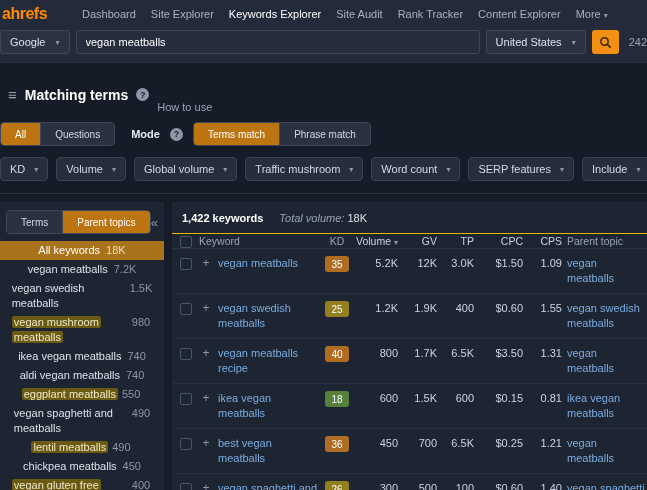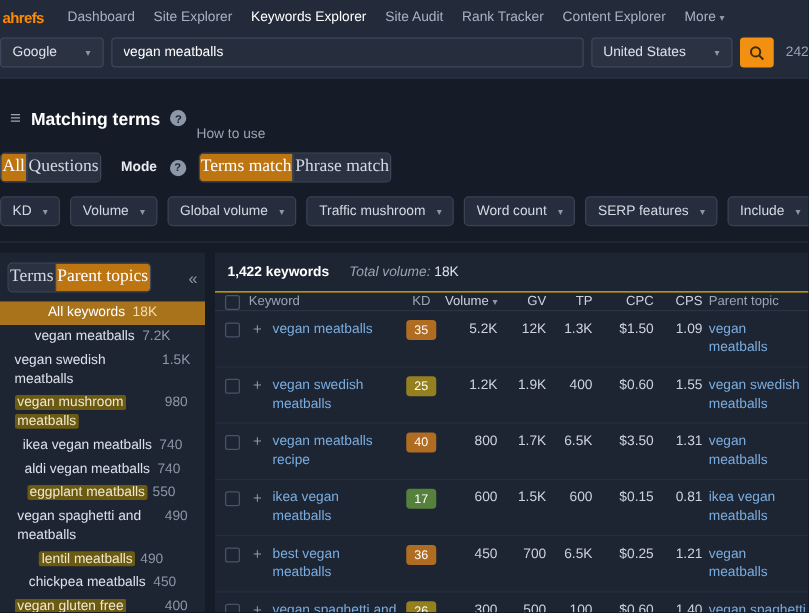--- a/index.html
+++ b/index.html
@@ -18,42 +18,42 @@
     background:#151b27;
     font-family:"Liberation Sans","DejaVu Sans",sans-serif;
     font-size:11px;color:#dce1ea;
   }
   [data-interactable="true"]{cursor:pointer;}
   .app{width:647px;height:490px;display:flex;flex-direction:column;overflow:hidden;}
 
   
   .header-block{background:#232a3a;border-bottom:1px solid #2a3142;}
   .topnav{height:28px;display:flex;align-items:center;gap:15px;padding:0 8px 0 2px;white-space:nowrap;overflow:hidden;}
-  .logo{color:var(--brand-orange);font-weight:bold;font-size:12px;letter-spacing:-0.5px;margin-right:4px;}
+  .logo{color:var(--brand-orange);font-weight:bold;font-size:16px;letter-spacing:-0.5px;margin-right:20px;}
   .nav-item{color:#a9b2c4;font-size:11px;}
   .nav-item.active{color:#fff;}
   .nav-caret,.caret{font-size:8px;color:#8d97a8;margin-left:3px;}
 
   .searchbar{height:34px;display:flex;align-items:center;gap:6px;padding:0 0 6px 0;white-space:nowrap;overflow:hidden;}
-  .select{background:#2b3242;border:1px solid #3e4659;border-radius:3px;height:24px;display:inline-flex;align-items:center;padding:0 9px;gap:20px;color:#dce1ea;}
+  .select{background:#2b3242;border:1px solid #3e4659;border-radius:3px;height:24px;display:inline-flex;align-items:center;padding:0 9px;gap:7px;color:#dce1ea;}
   .search-input{flex:1;min-width:60px;background:#262d3d;border:1px solid #3e4659;border-radius:3px;height:24px;color:#fff;padding:0 9px;font-family:inherit;font-size:11px;outline:none;}
   .search-btn{width:27px;height:24px;background:#f29111;border:none;border-radius:3px;display:inline-flex;align-items:center;justify-content:center;flex:0 0 auto;}
   .partial-num{color:#9aa4b6;margin-left:4px;}
 
   
   .section-header{display:flex;align-items:center;gap:8px;padding:13px 8px 5px 8px;}
   .menu-icon{color:#9aa4b6;font-size:15px;line-height:14px;}
   .page-title{font-size:14px;font-weight:bold;color:#fff;}
   .qicon{width:13px;height:13px;border-radius:50%;background:#8d97a8;color:#1a202e;font-size:9px;font-weight:bold;display:inline-flex;align-items:center;justify-content:center;flex:0 0 auto;}
   .help-link{color:#9aa4b6;margin-top:25px;}
 
   
   .mode-row{display:flex;align-items:center;gap:10px;padding:4px 0 9px 0;}
   .btn-group{display:inline-flex;border:1px solid #3e4659;border-radius:4px;overflow:hidden;}
-  .btn{height:22px;padding:0 1px;display:inline-flex;align-items:center;background:#2a3140;color:#d4dae4;border:none;font-family:Liberation Serif, serif;font-size:14px;}
+  .btn{height:22px;padding:0 14px;display:inline-flex;align-items:center;background:#2a3140;color:#d4dae4;border:none;font-family:Liberation Sans, sans-serif;font-size:10px;}
   .btn + .btn{border-left:1px solid #3e4659;}
   .btn.active{background:var(--active-orange);color:#fff;}
   .mode-label{font-weight:bold;color:#e8ecf2;margin-left:6px;}
 
   
   .filter-row{display:flex;gap:8px;padding:2px 0 12px 0;white-space:nowrap;overflow:hidden;border-bottom:1px solid #262e3f;}
   .fbtn{height:24px;padding:0 9px;display:inline-flex;align-items:center;gap:6px;background:#262d3d;color:#d4dae4;border:1px solid #3a4254;border-radius:4px;font-family:inherit;font-size:11px;flex:0 0 auto;}
 
   
   .content{flex:1;display:flex;gap:8px;padding-top:8px;overflow:hidden;}
@@ -257,21 +257,21 @@
         <span class="th" data-interactable="true">Parent topic</span>
       </div>
 
       <div class="grid trow" data-interactable="false">
         <span class="cb" data-interactable="true"></span>
         <span class="plus" data-interactable="true">+</span>
         <a class="kw" data-interactable="true">vegan meatballs</a>
         <span class="kd orange" data-interactable="false">35</span>
         <span class="num" data-interactable="false">5.2K</span>
         <span class="num" data-interactable="false">12K</span>
-        <span class="num" data-interactable="false">1.3K</span>
+        <span class="num" data-interactable="false">3.0K</span>
         <span class="num" data-interactable="false">$1.50</span>
         <span class="num" data-interactable="false">1.09</span>
         <a class="parent" data-interactable="true">vegan meatballs</a>
       </div>
 
       <div class="grid trow" data-interactable="false">
         <span class="cb" data-interactable="true"></span>
         <span class="plus" data-interactable="true">+</span>
         <a class="kw" data-interactable="true">vegan swedish meatballs</a>
         <span class="kd yellow" data-interactable="false">25</span>
@@ -293,21 +293,21 @@
         <span class="num" data-interactable="false">6.5K</span>
         <span class="num" data-interactable="false">$3.50</span>
         <span class="num" data-interactable="false">1.31</span>
         <a class="parent" data-interactable="true">vegan meatballs</a>
       </div>
 
       <div class="grid trow" data-interactable="false">
         <span class="cb" data-interactable="true"></span>
         <span class="plus" data-interactable="true">+</span>
         <a class="kw" data-interactable="true">ikea vegan meatballs</a>
-        <span class="kd green" data-interactable="false">17</span>
+        <span class="kd green" data-interactable="false">18</span>
         <span class="num" data-interactable="false">600</span>
         <span class="num" data-interactable="false">1.5K</span>
         <span class="num" data-interactable="false">600</span>
         <span class="num" data-interactable="false">$0.15</span>
         <span class="num" data-interactable="false">0.81</span>
         <a class="parent" data-interactable="true">ikea vegan meatballs</a>
       </div>
 
       <div class="grid trow" data-interactable="false">
         <span class="cb" data-interactable="true"></span>

